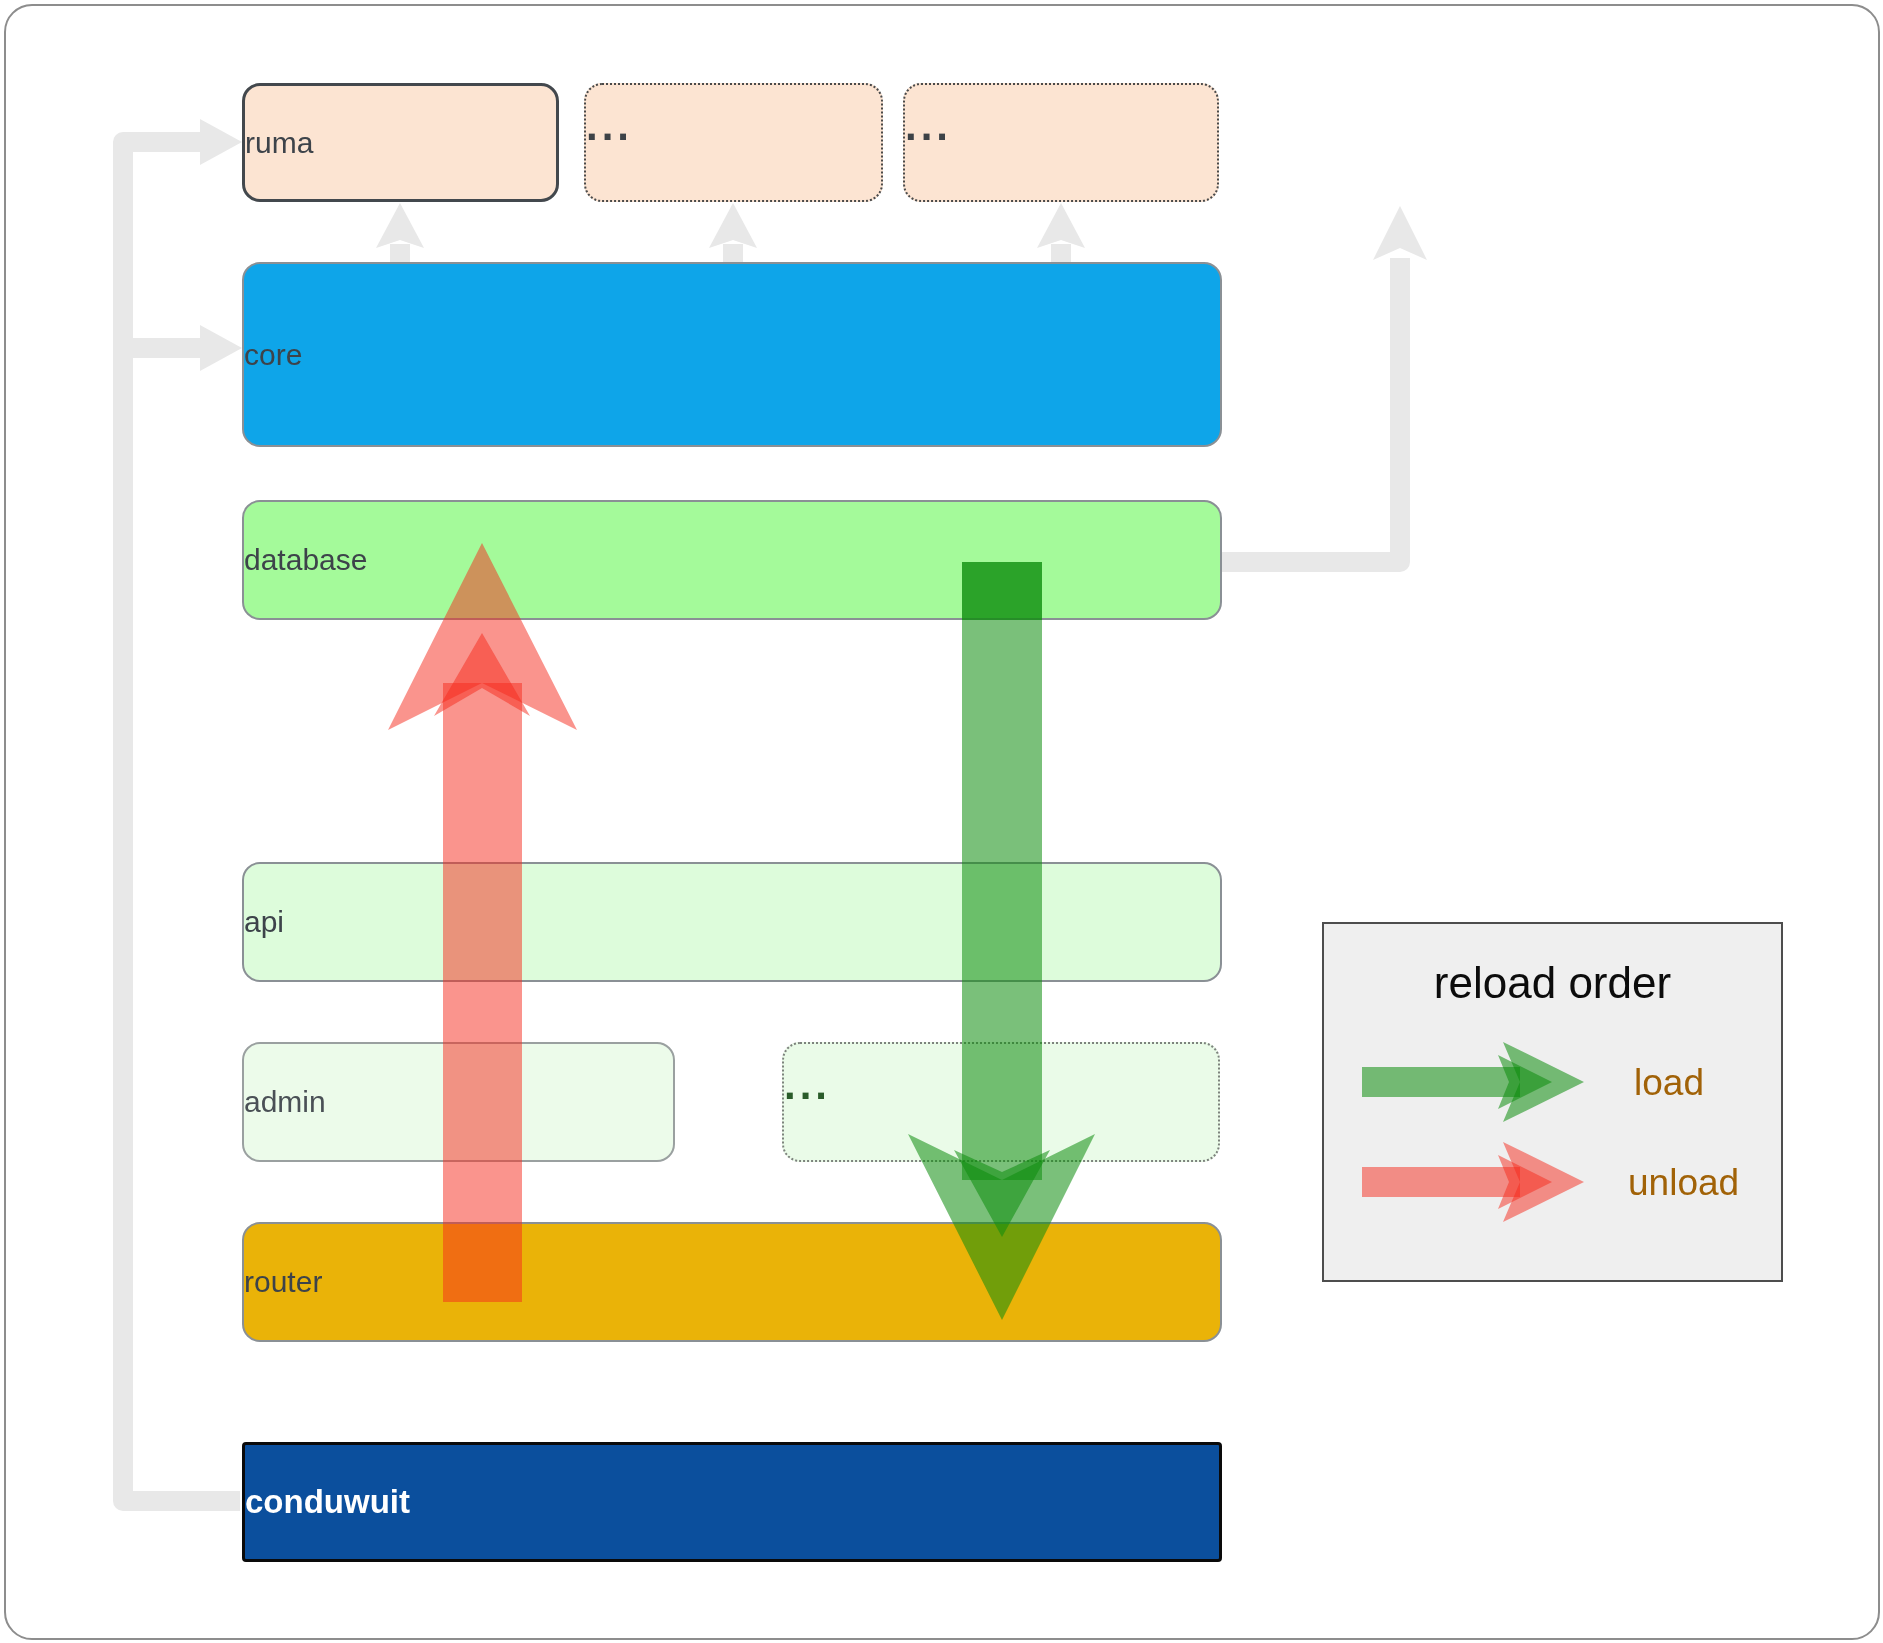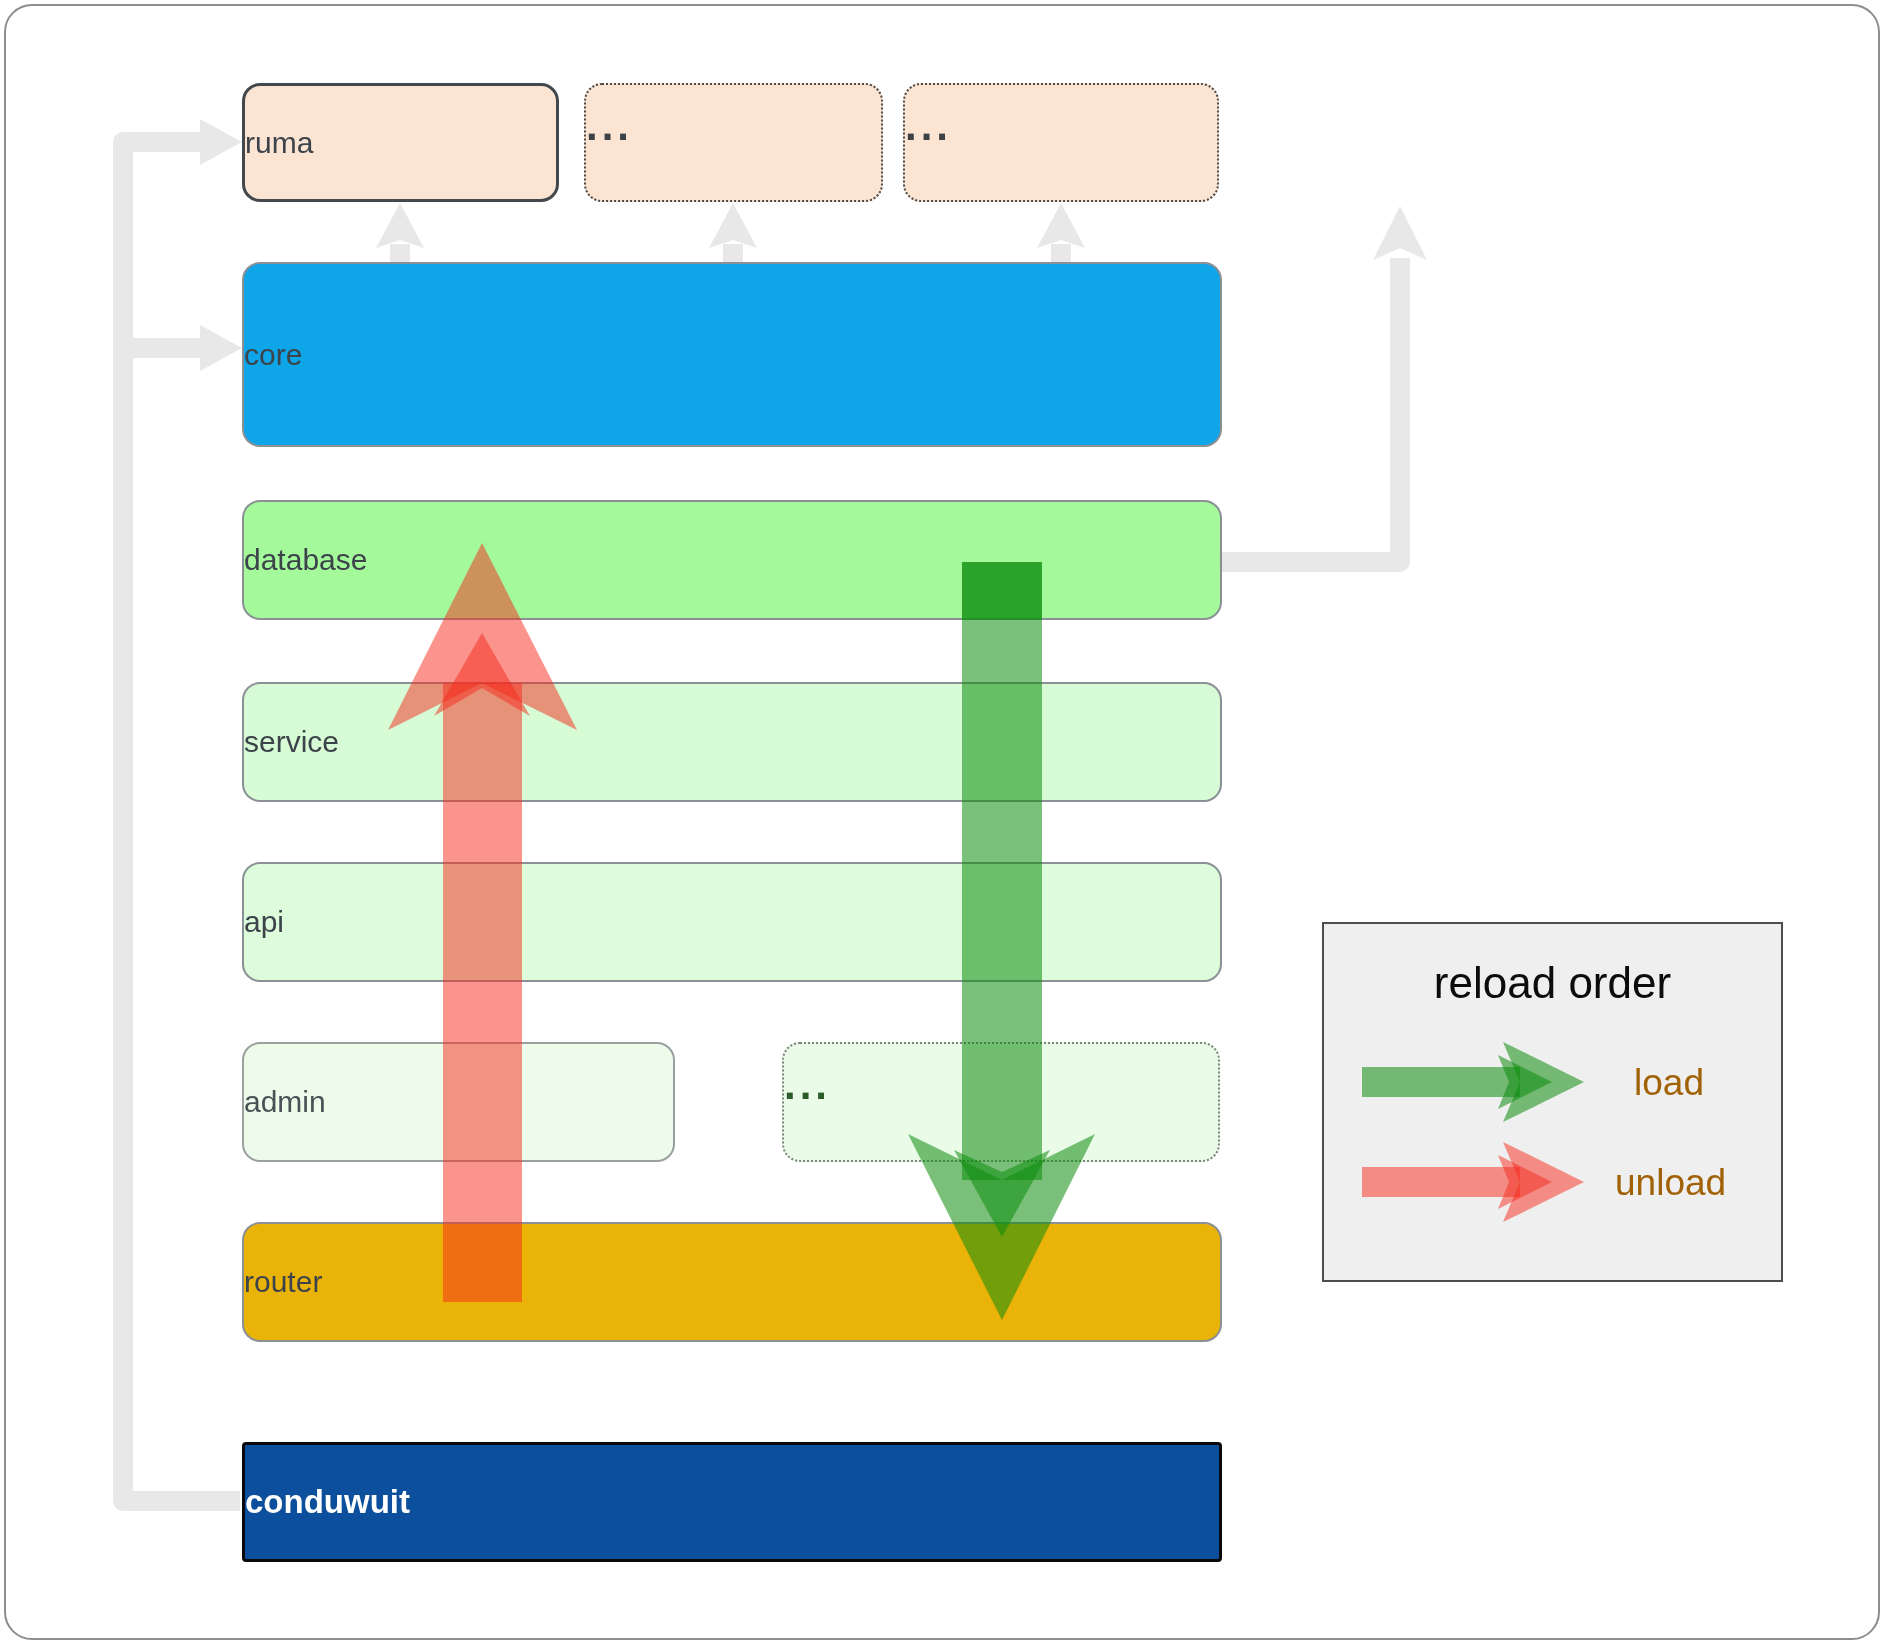--- a/index.html
+++ b/index.html
@@ -24,21 +24,21 @@
   .b-conduwuit{left:242px;top:1442px;width:980px;height:120px;background:#0b4f9d;border:3px solid #0a0a0a;
                border-radius:4px;color:#ffffff;font-weight:bold;font-size:33px;}
   .dots{font-weight:bold;font-size:42px;letter-spacing:4px;transform:translateY(-36%);color:#3d4247;}
   .dots-green{color:#2a5c2a;}
   .legend{position:absolute;left:1322px;top:922px;width:461px;height:360px;box-sizing:border-box;
           background:#efefef;border:2.5px solid #4d4d4d;}
   .legend-title{position:absolute;left:0;top:34px;width:100%;text-align:center;
                 font-size:44px;color:#0c0c0c;}
   .legend-label{position:absolute;font-size:37px;color:#a16207;text-align:right;}
   .lab-load{left:310px;top:138px;}
-  .lab-unload{left:291px;top:238px;}
+  .lab-unload{left:304px;top:238px;}
 </style>
 </head>
 <body>
 
 <div class="stage">
   <div class="frame"></div>
 
   <svg class="layer" width="1883" height="1643">
     <g>
       <path d="M 240 1501 L 123 1501 L 123 142 L 200 142" fill="none" stroke-width="20" stroke-linejoin="round" stroke="#e8e8e8"></path>
@@ -67,23 +67,20 @@
     <span class="dots">...</span>
   </div>
   <div class="box b-e2">
     <span class="dots">...</span>
   </div>
   <div class="box b-core">
     <span>core</span>
   </div>
   <div class="box b-database">
     <span>database</span>
-  </div>
-  <div class="box b-service">
-    <span>service</span>
   </div>
   <div class="box b-api">
     <span>api</span>
   </div>
   <div class="box b-admin">
     <span>admin</span>
   </div>
   <div class="box b-e3">
     <span class="dots dots-green">...</span>
   </div>

